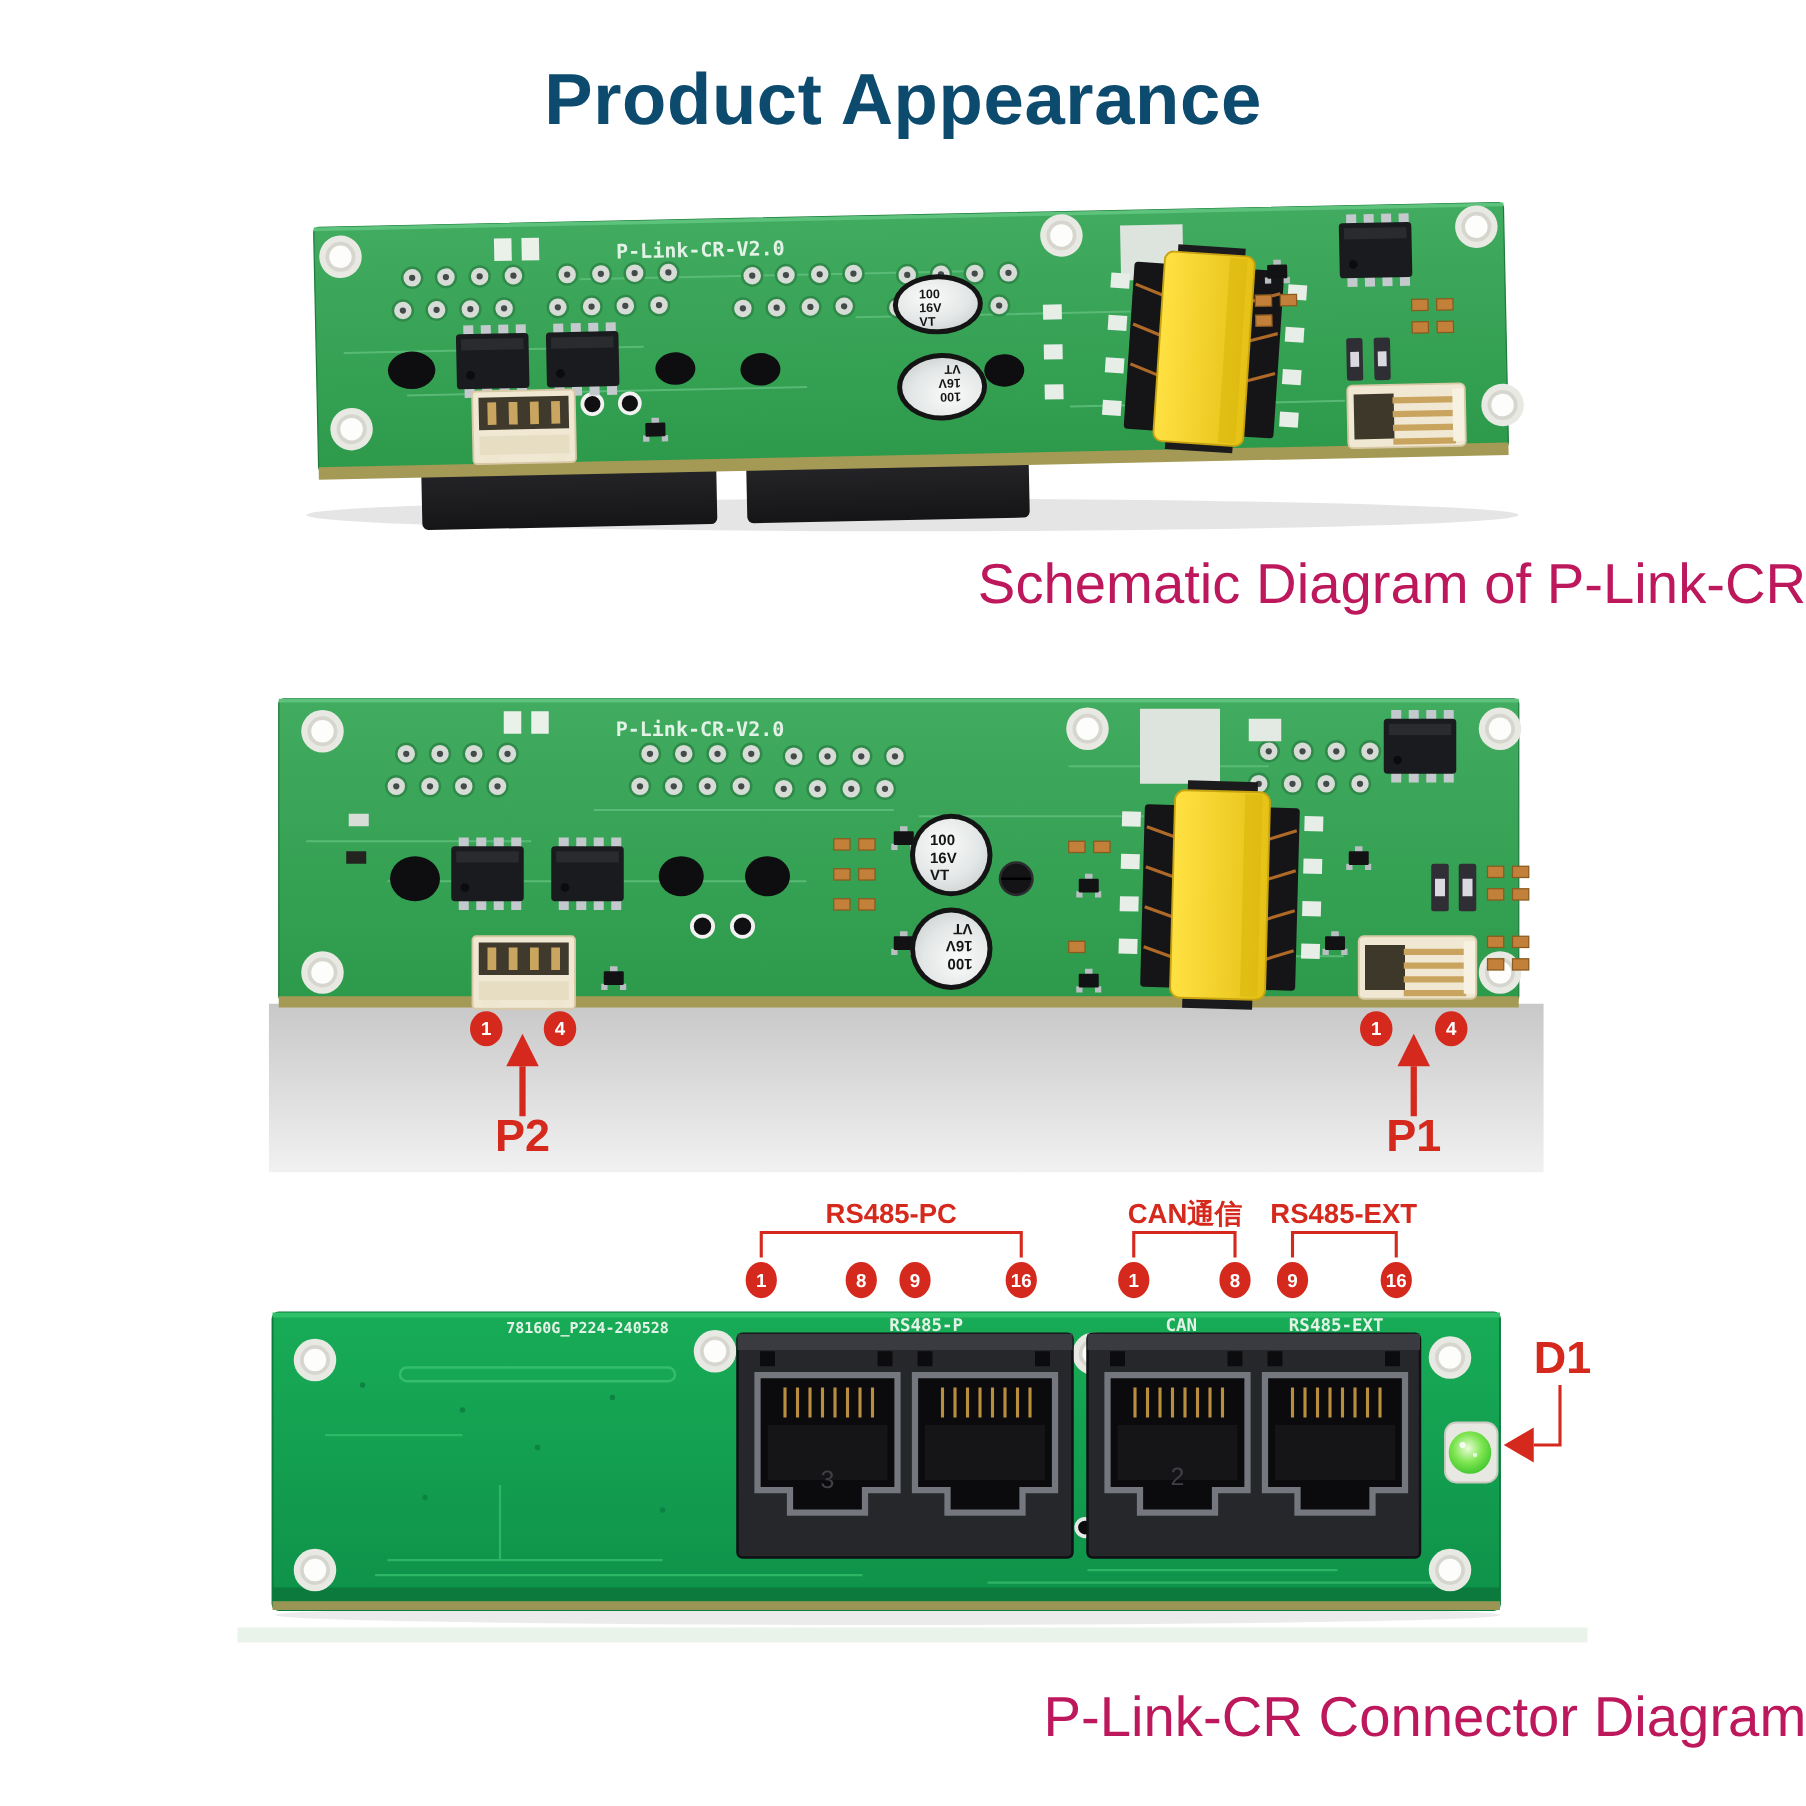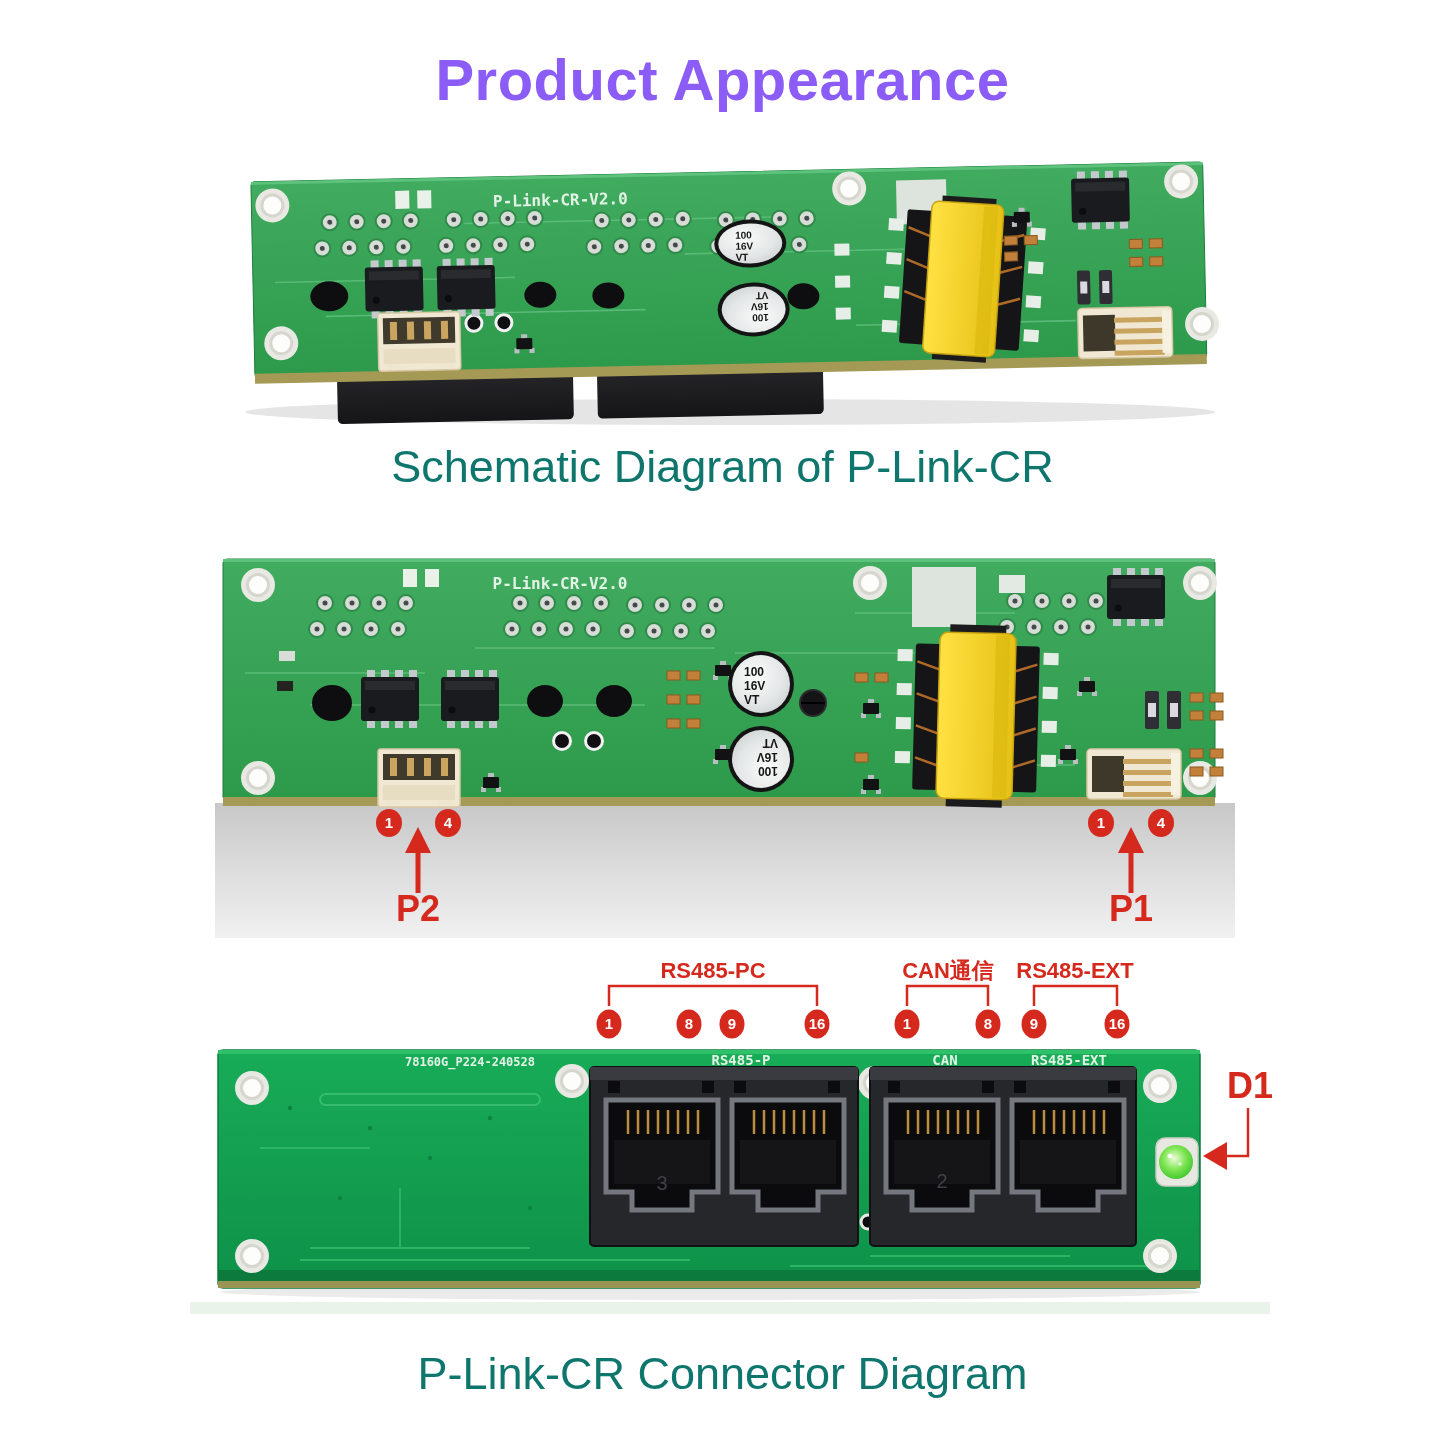--- a/index.html
+++ b/index.html
@@ -2,25 +2,25 @@
 <html><head>
 <meta charset="utf-8">
 <style>
   html,body{margin:0;padding:0}
   body{
     position:relative;width:1445px;height:1445px;background:#ffffff;
     font-family:"Liberation Sans",sans-serif;overflow:hidden;
   }
   .title{
     position:absolute;top:46px;left:0;width:100%;text-align:center;
-    font-size:58px;font-weight:bold;color:#8b5cf6;letter-spacing:.5px;
+    font-size:58px;font-weight:bold;color:#0c4a6e;letter-spacing:.5px;
   }
   .caption{
-    position:absolute;left:0;width:100%;text-align:center;
-    font-size:45px;color:#0f766e;
+    position:absolute;left:0;width:100%;text-align:right;
+    font-size:45px;color:#be185d;
   }
   #cap1{top:441px}
   #cap2{top:1348px}
   svg{position:absolute}
   #photo1{left:215px;top:158px}
   #photo2{left:215px;top:553px}
   #photo3{left:170px;top:948px}
   .silk{font-family:"DejaVu Sans Mono",monospace;font-weight:bold;fill:#e3f2e6}
   .red-label{font-size:22px;font-weight:bold;fill:#d5291d;text-anchor:middle;font-family:"Liberation Sans",sans-serif}
   .red-big{font-size:36px;font-weight:bold;fill:#d5291d;text-anchor:middle}

